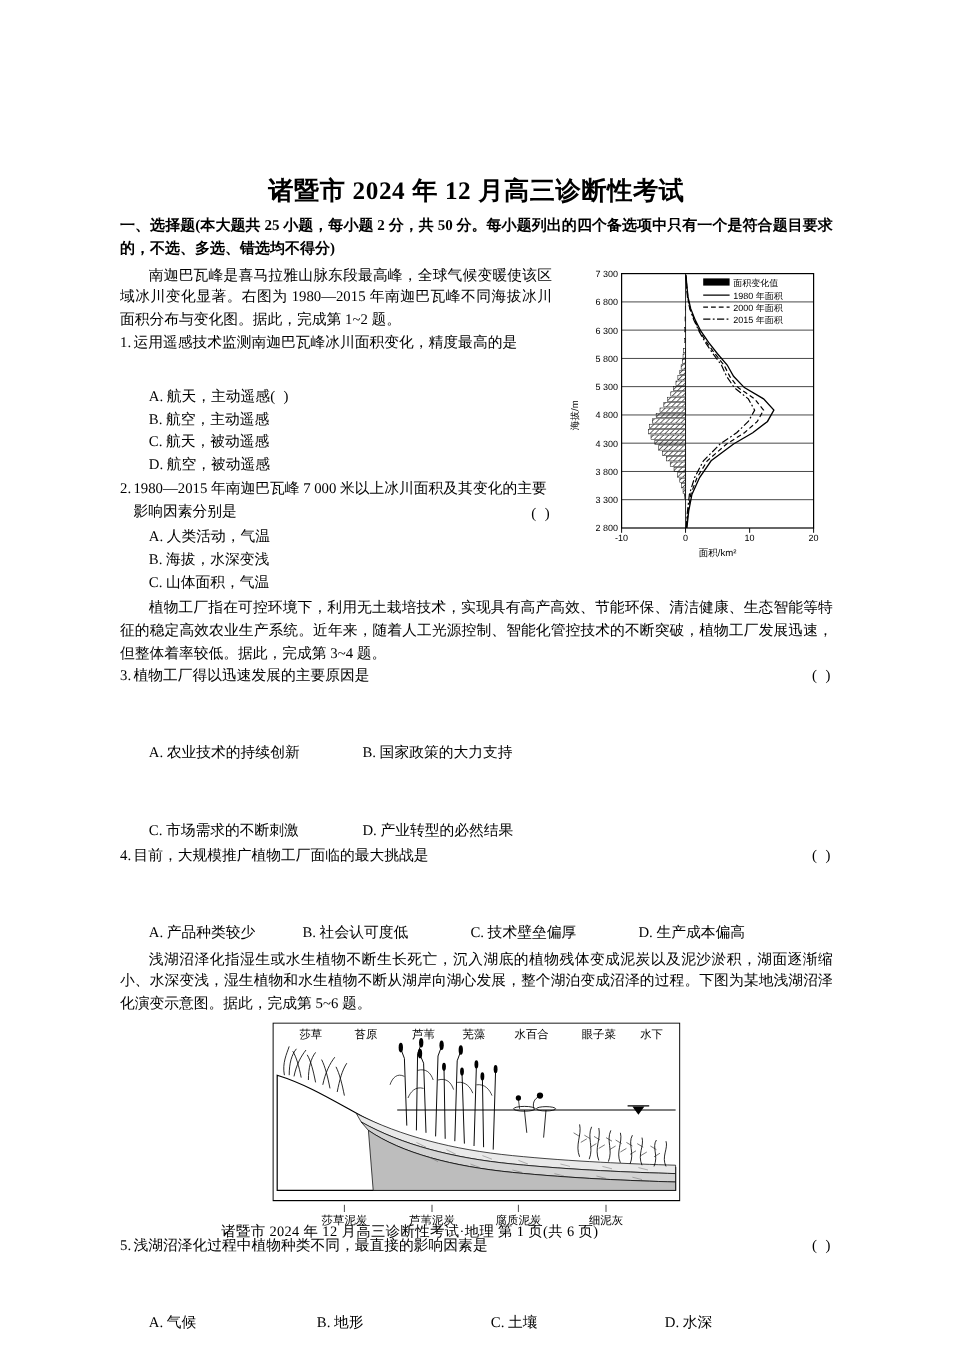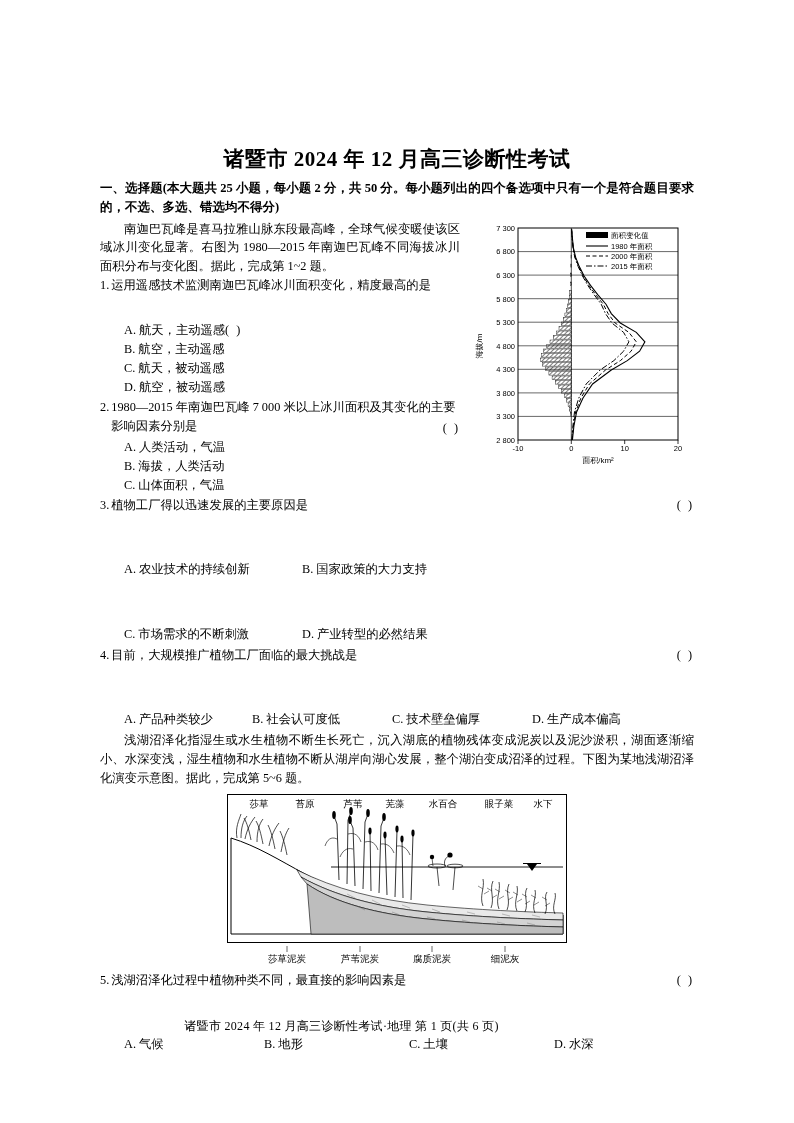--- a/index.html
+++ b/index.html
@@ -152,21 +152,21 @@
           <div style="display:flex; align-items:baseline;">
             <span style="white-space:nowrap;">2.</span>
             <span style="flex:1; padding-left:2px;">1980—2015 年南迦巴瓦峰 7 000 米以上冰川面积及其变化的主要影响因素分别是</span>
           </div>
           <div class="opts-block">
             <div style="display:flex; justify-content:space-between; margin-top:-17px;">
               <div style="width:1px;"></div>
               <div class="paren">(    )</div>
             </div>
             <div class="opt">A. 人类活动，气温</div>
-            <div class="opt">B. 海拔，人类活动</div>
+            <div class="opt">B. 海拔，水深变浅</div>
             <div class="opt">C. 山体面积，气温</div>
           </div>
         </div>
       </div>
 
       <div class="figure1">
         <div class="fig1-inner">
           <svg width="228" height="248" viewBox="0 0 228 248">
 
             <rect x="52" y="8" width="160" height="212" fill="none" stroke="#000" stroke-width="1"></rect>
@@ -268,20 +268,21 @@
               <line x1="120" y1="36" x2="142" y2="36" stroke="#000" stroke-width="1" stroke-dasharray="4,2.5"></line>
               <text x="145" y="39" font-family="Liberation Sans, sans-serif" font-size="7.5">2000 年面积</text>
               <line x1="120" y1="46" x2="142" y2="46" stroke="#000" stroke-width="1" stroke-dasharray="6,2,1.5,2"></line>
               <text x="145" y="49" font-family="Liberation Sans, sans-serif" font-size="7.5">2015 年面积</text>
             </g>
           </svg>
         </div>
       </div>
     </div>
 
+    <p class="para" style="margin-top:2px;">植物工厂指在可控环境下，利用无土栽培技术，实现具有高产高效、节能环保、清洁健康、生态智能等特征的稳定高效农业生产系统。近年来，随着人工光源控制、智能化管控技术的不断突破，植物工厂发展迅速，但整体着率较低。据此，完成第 3~4 题。</p>
 
     <div class="q" style="margin-top:1px;">
       <div style="display:flex; align-items:baseline;">
         <span style="white-space:nowrap;">3.</span>
         <span style="flex:1; padding-left:2px;">植物工厂得以迅速发展的主要原因是</span>
         <span class="paren">(    )</span>
       </div>
       <div class="fourcol">
         <div style="width:178px;">A. 农业技术的持续创新</div>
         <div style="width:200px;">B. 国家政策的大力支持</div>

